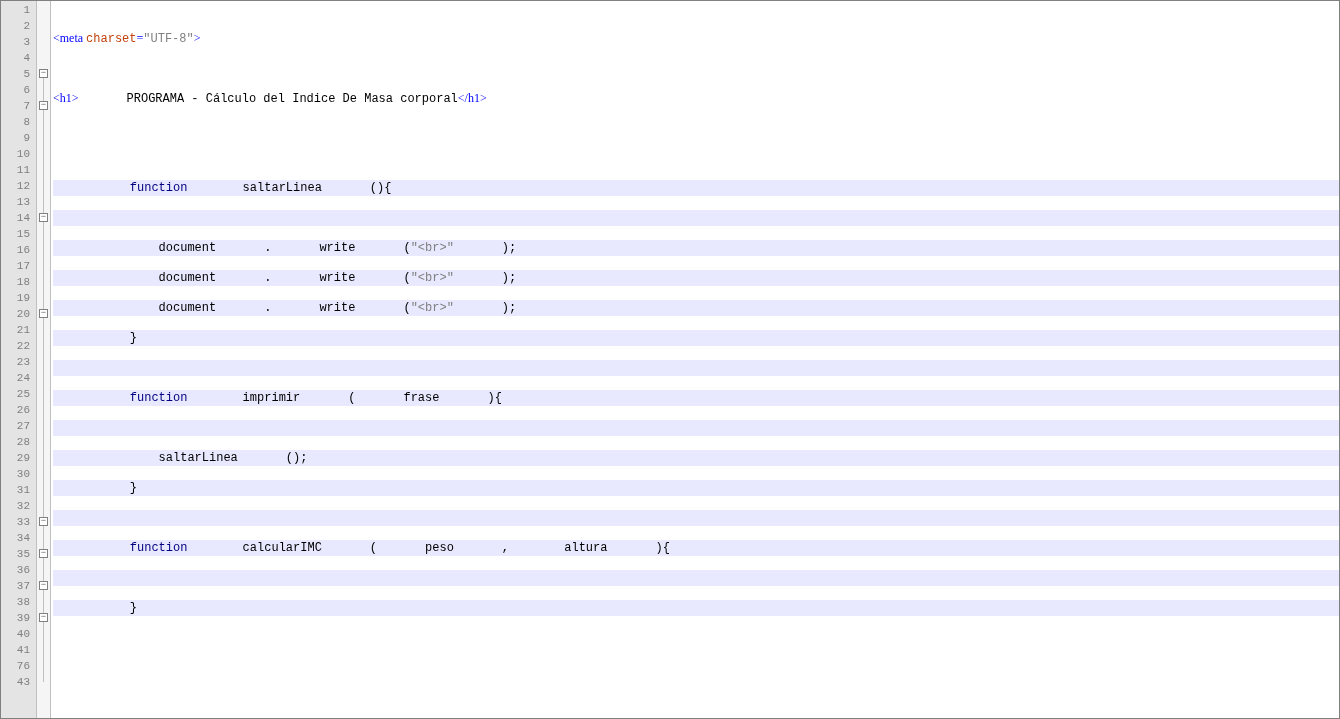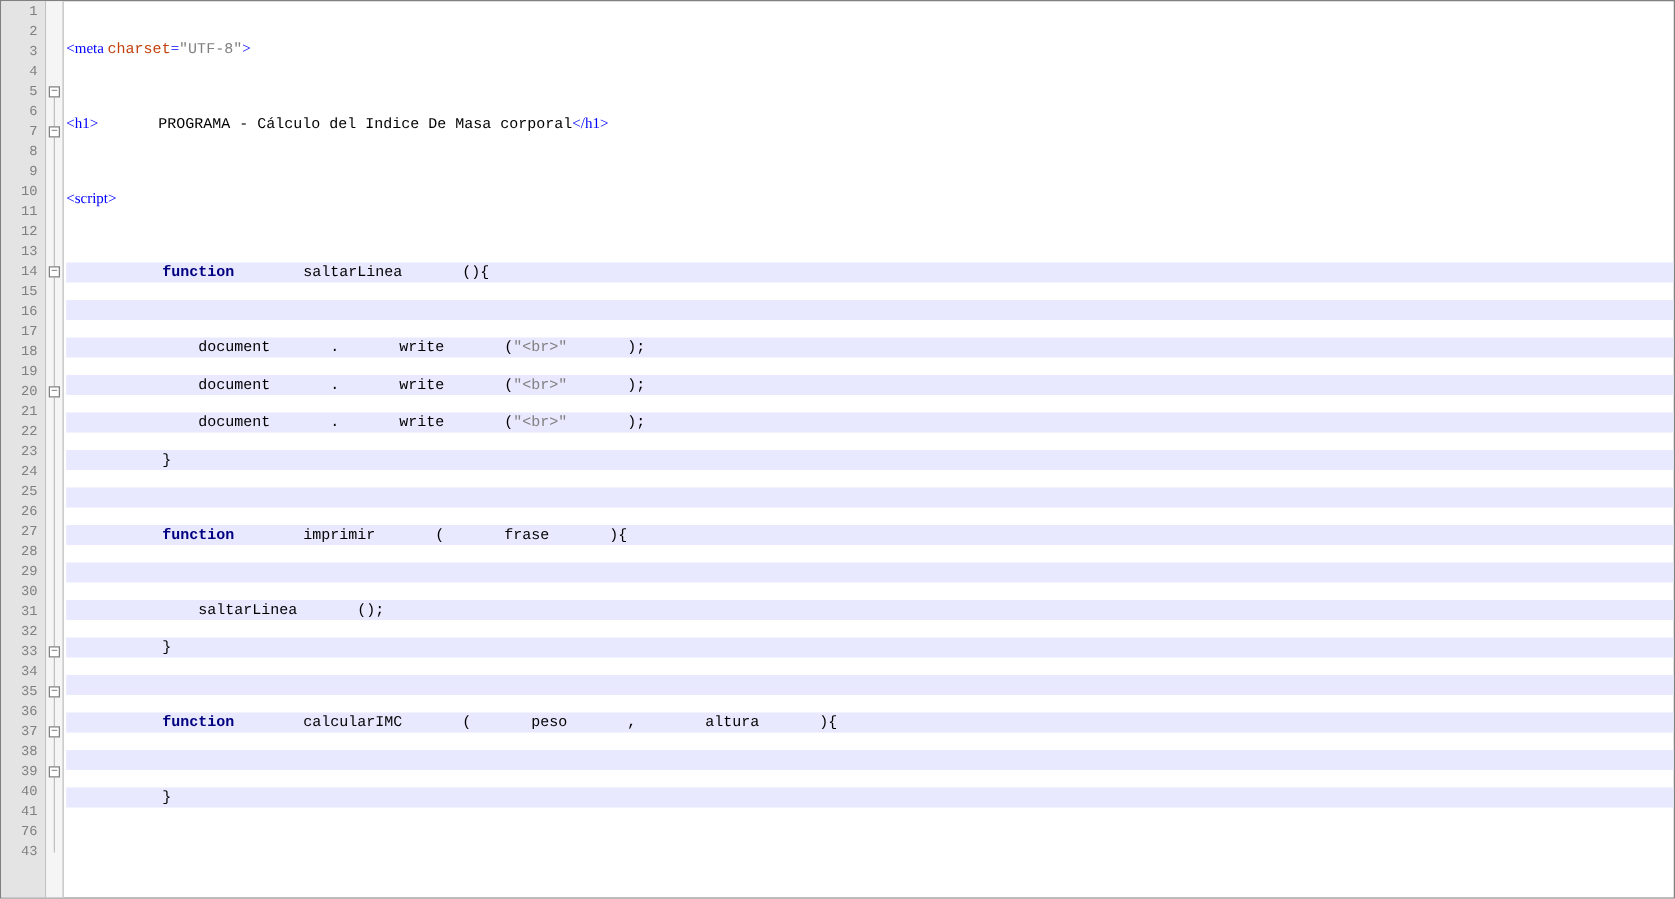--- a/index.html
+++ b/index.html
@@ -69,21 +69,21 @@
   position:relative;
 }
 .code .line {
   height:16px;
   line-height:16px;
 }
 .line.hl { background:#e8e8ff; }
 .t-tag    { color:#0000ff;font-family:Liberation Serif, serif; }
 .t-attr   { color:#c2410c; }
 .t-string { color:#808080; }
-.t-kw     { color:#000080; font-weight:bold;text-align:center; }
+.t-kw     { color:#000080; font-weight:normal;text-align:center; }
 .t-text   { color:#000;padding-left:48px; }
 </style>
 </head>
 <body>
 
 <div class="editor-wrapper">
   <div class="editor">
     <div class="gutter" id="gutter">
         <div>1</div>
         <div>2</div>
@@ -139,21 +139,20 @@
         <div class="fold-box" style="top: 548px;">−</div>
         <div class="fold-box" style="top: 580px;">−</div>
         <div class="fold-box" style="top: 612px;">−</div>
       </div>
     <div class="code" id="code">
 
 <div class="line"><span class="t-tag">&lt;meta </span><span class="t-attr">charset</span><span class="t-tag">=</span><span class="t-string">"UTF-8"</span><span class="t-tag">&gt;</span></div>
 <div class="line"></div>
 <div class="line"><span class="t-tag">&lt;h1&gt;</span><span class="t-text">PROGRAMA - Cálculo del Indice De Masa corporal</span><span class="t-tag">&lt;/h1&gt;</span></div>
 <div class="line"></div>
-<div class="line"><span class="t-tag">&lt;script&gt;</span></div>
 <div class="line"></div>
 <div class="line hl"><span class="t-text">    </span><span class="t-kw">function</span><span class="t-text"> saltarLinea</span><span class="t-text">(){</span></div>
 <div class="line hl"></div>
 <div class="line hl"><span class="t-text">        document</span><span class="t-text">.</span><span class="t-text">write</span><span class="t-text">(</span><span class="t-string">"&lt;br&gt;"</span><span class="t-text">);</span></div>
 <div class="line hl"><span class="t-text">        document</span><span class="t-text">.</span><span class="t-text">write</span><span class="t-text">(</span><span class="t-string">"&lt;br&gt;"</span><span class="t-text">);</span></div>
 <div class="line hl"><span class="t-text">        document</span><span class="t-text">.</span><span class="t-text">write</span><span class="t-text">(</span><span class="t-string">"&lt;br&gt;"</span><span class="t-text">);</span></div>
 <div class="line hl"><span class="t-text">    }</span></div>
 <div class="line hl"></div>
 <div class="line hl"><span class="t-text">    </span><span class="t-kw">function</span><span class="t-text"> imprimir</span><span class="t-text">(</span><span class="t-text">frase</span><span class="t-text">){</span></div>
 <div class="line hl"></div>

